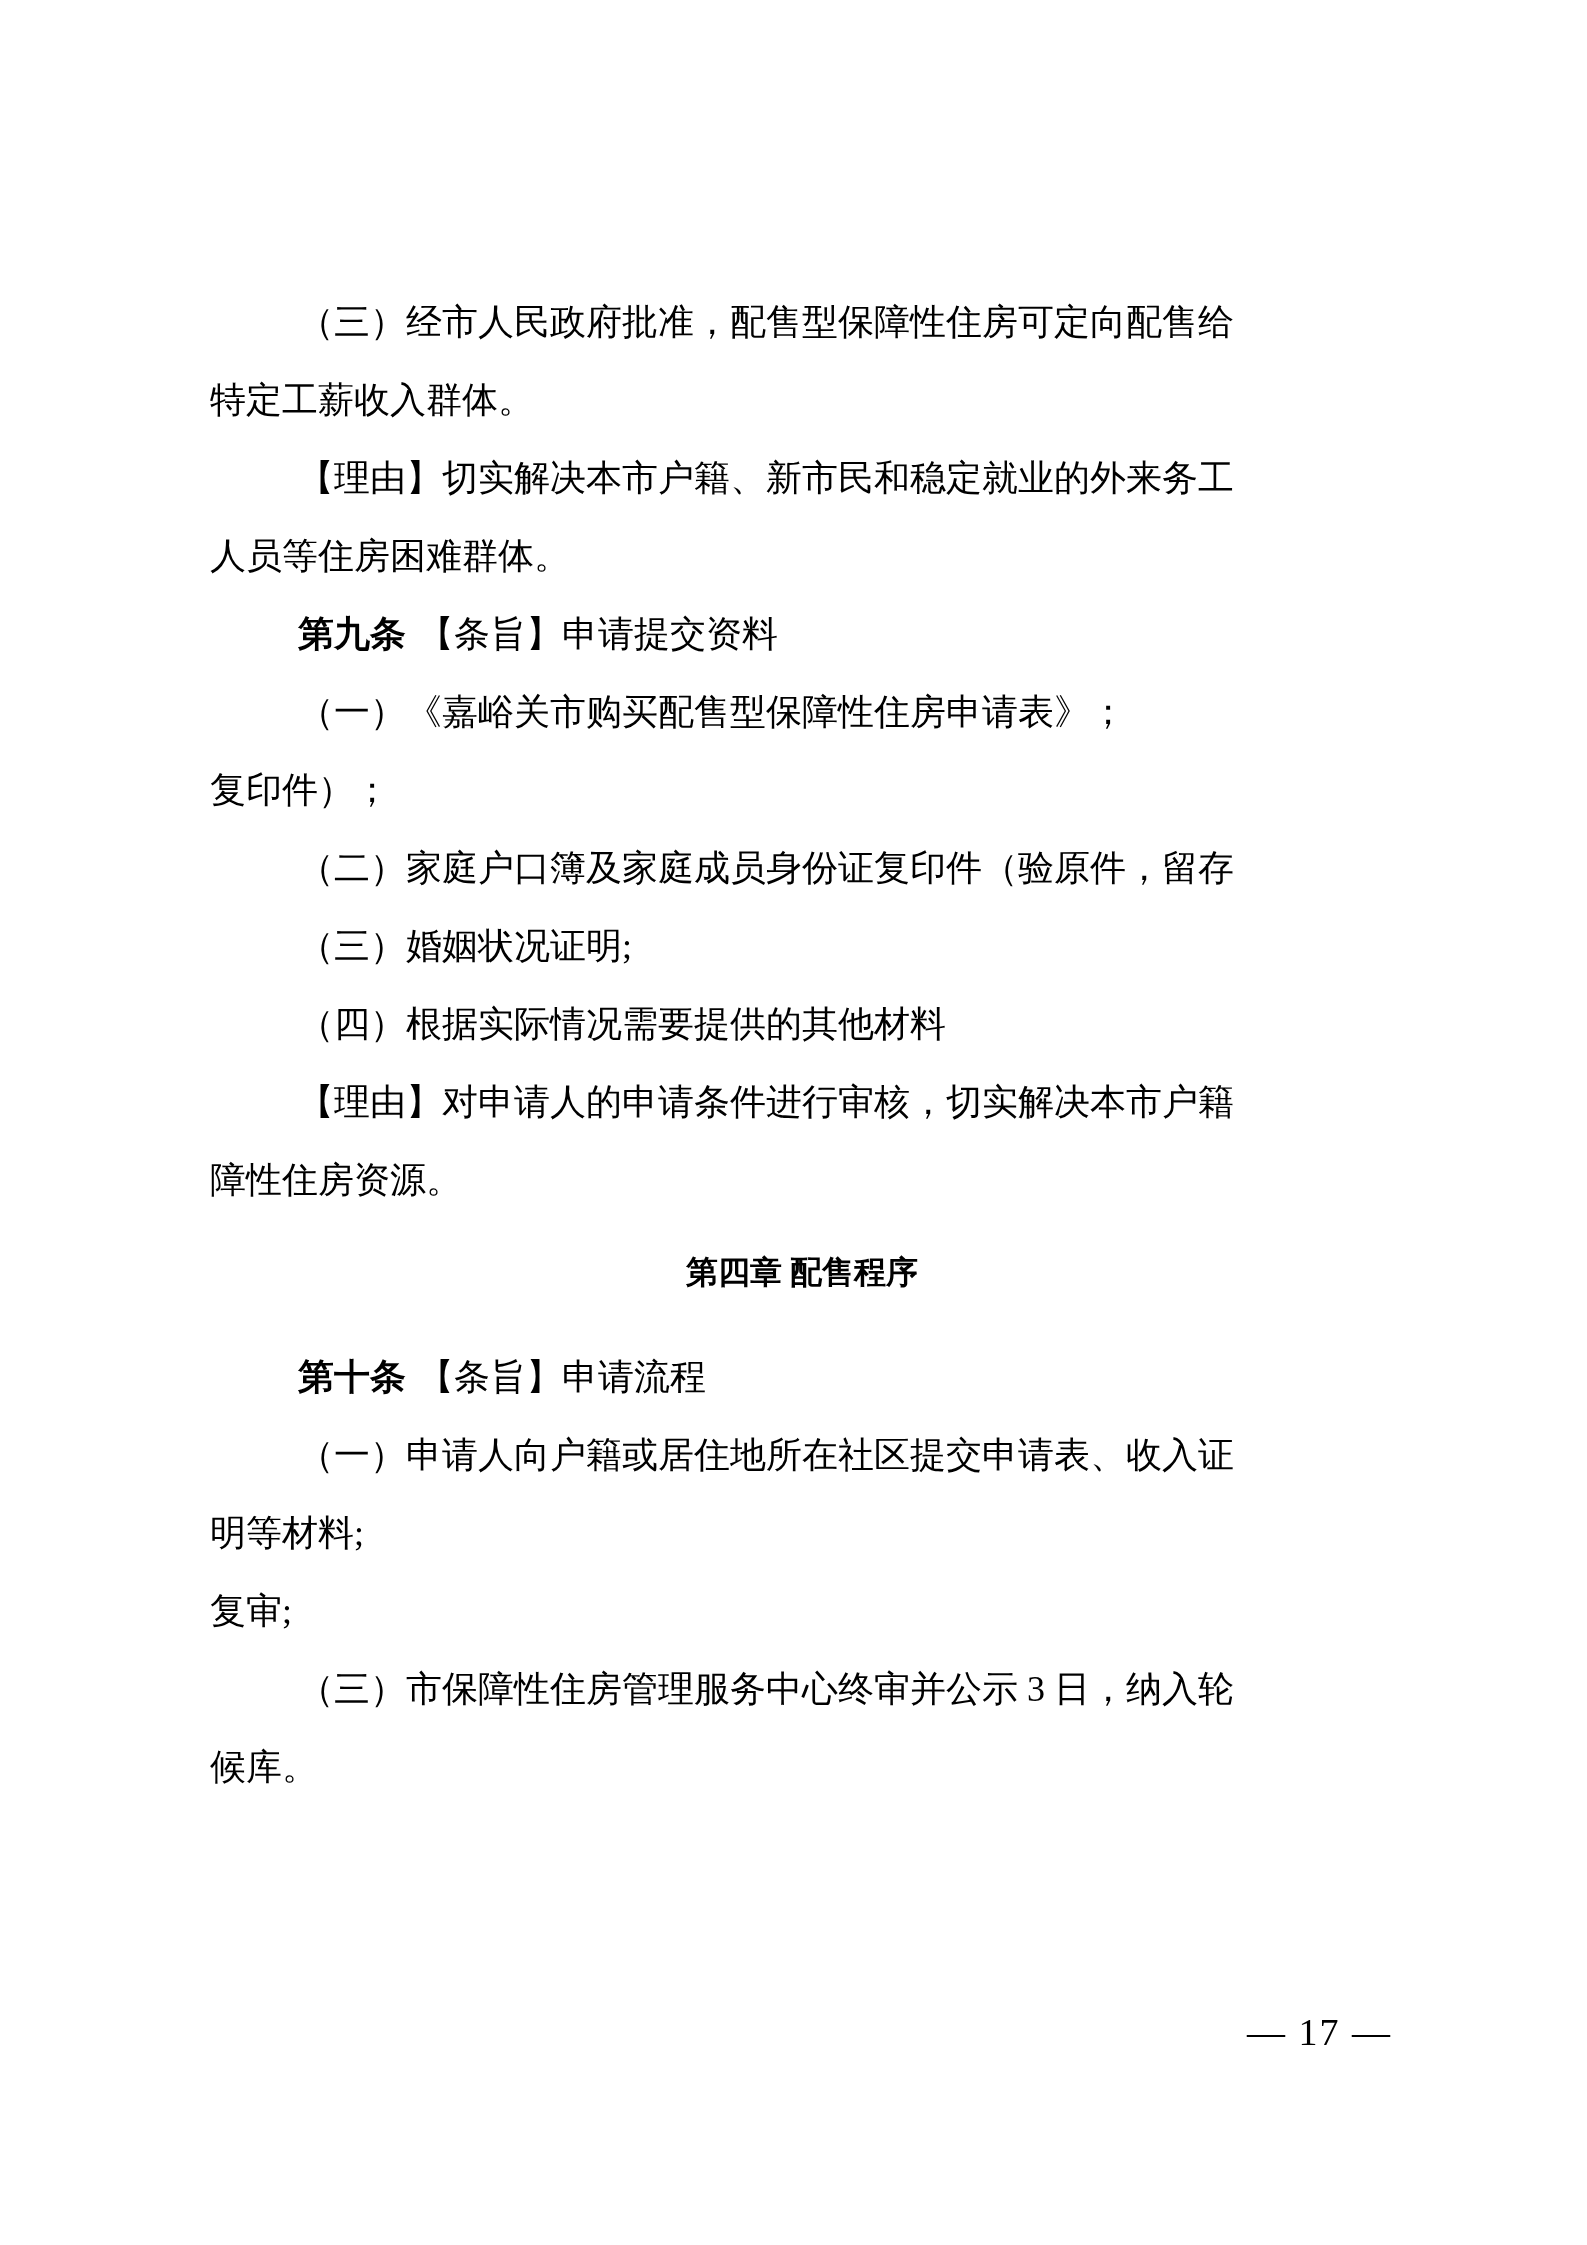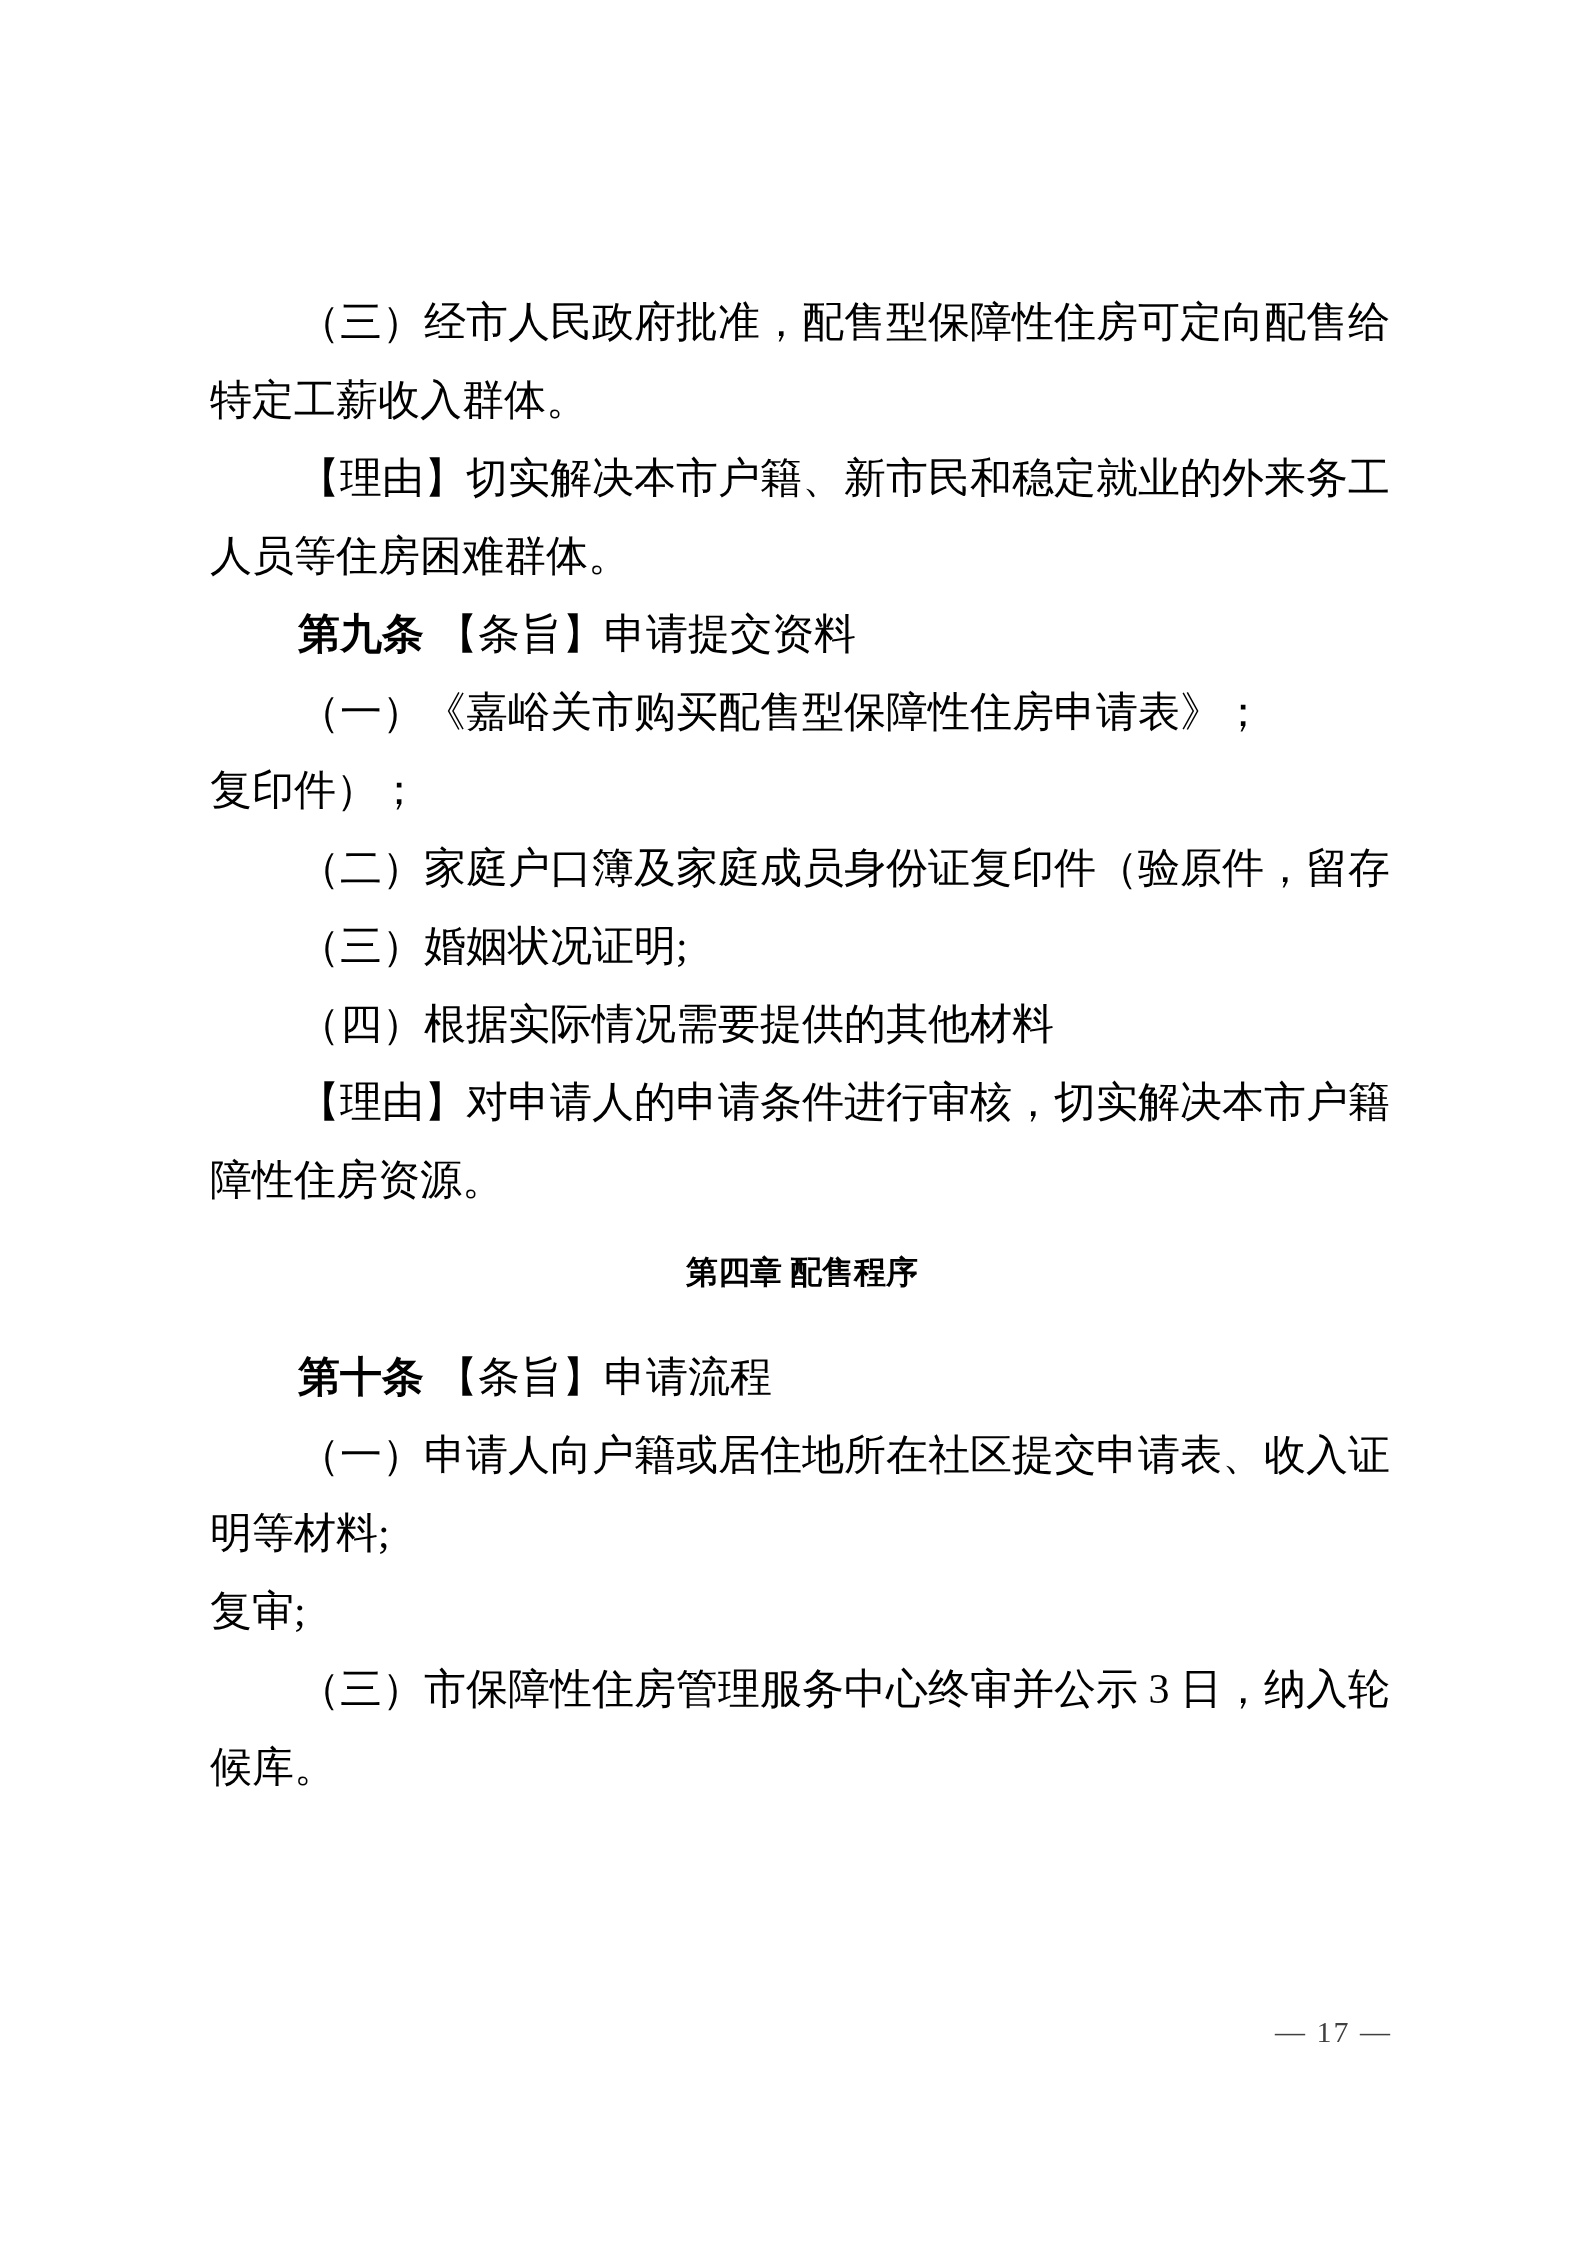--- a/index.html
+++ b/index.html
@@ -19,21 +19,21 @@
   }
 
   .content {
     position: absolute;
     left: 210px;
     top: 283px;
     width: 1184px;
   }
 
   .line {
-    font-size: 42px;
+    font-size: 36px;
     line-height: 78px;
     height: 78px;
     white-space: nowrap;
     letter-spacing: 0px;
     color: #000000;
   }
 
   .line.indent {
     text-indent: 88px;
   }
@@ -49,24 +49,24 @@
 
   .seg-b {
     font-weight: bold;
     margin-right: 12px;
   }
 
   .footer {
     position: absolute;
     top: 2010px;
     right: 195px;
-    font-size: 30px;
+    font-size: 38px;
     line-height: 44px;
     letter-spacing: 2px;
-    color: #404040;
+    color: #000000;
     font-family: "Liberation Serif", "DejaVu Serif", serif;
   }
 </style>
 </head>
 <body>
 
 <div class="page">
   <div class="content" id="doc-body">
       <div class="line indent"><span>（三）经市人民政府批准，配售型保障性住房可定向配售给</span></div>
       <div class="line"><span>特定工薪收入群体。</span></div>

